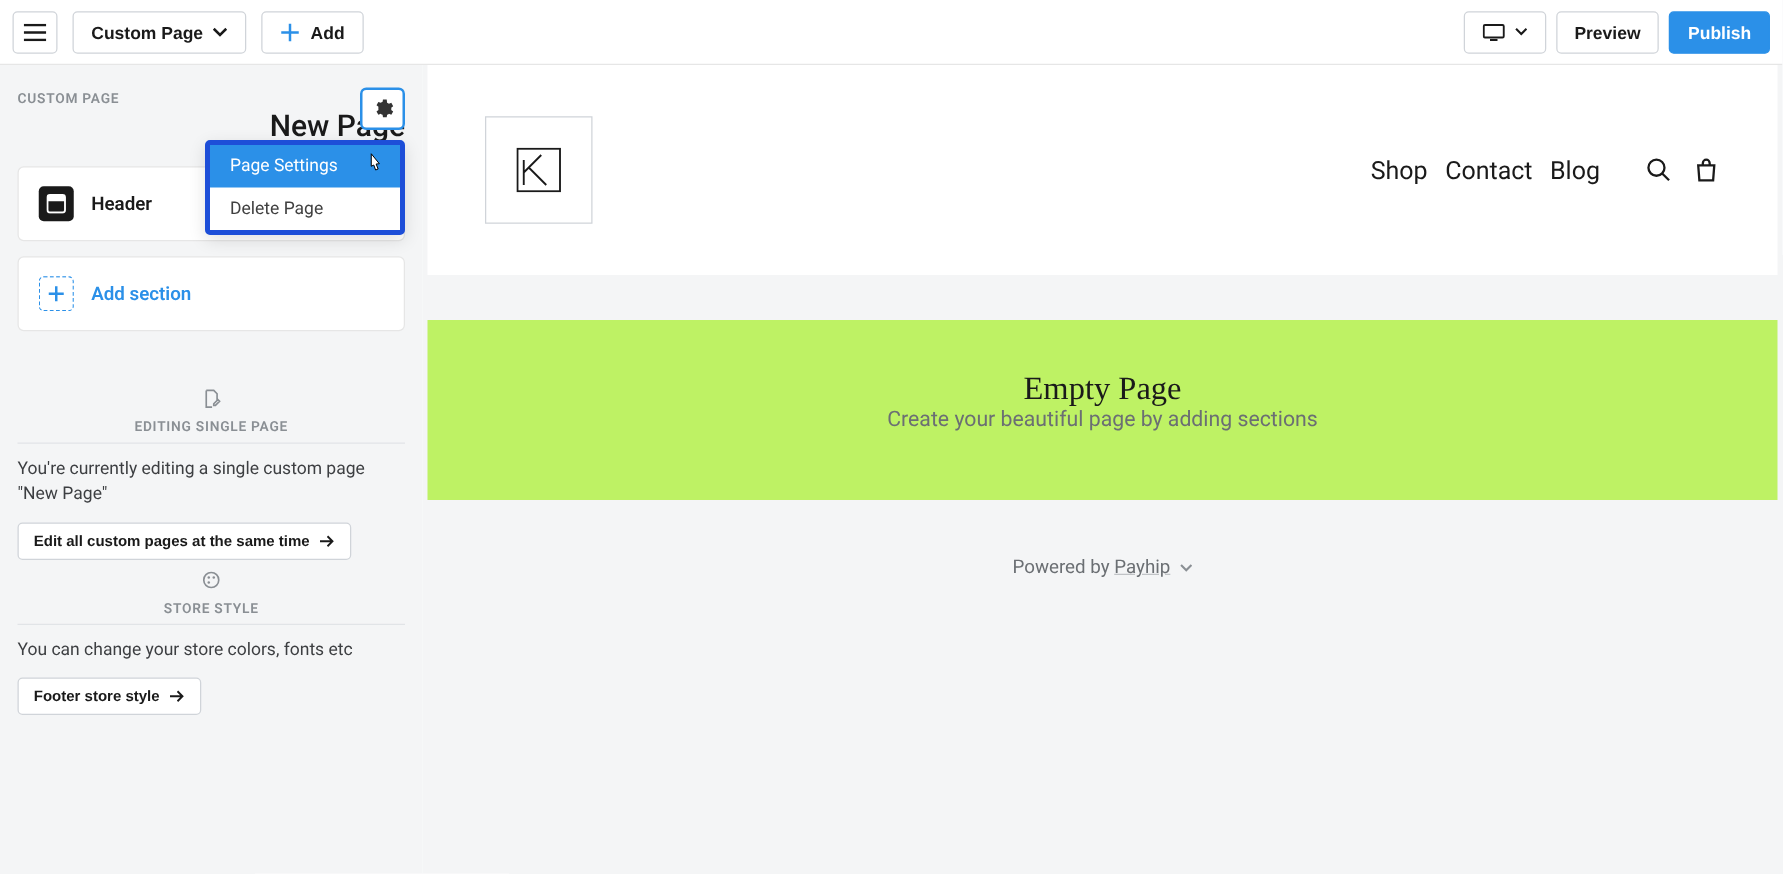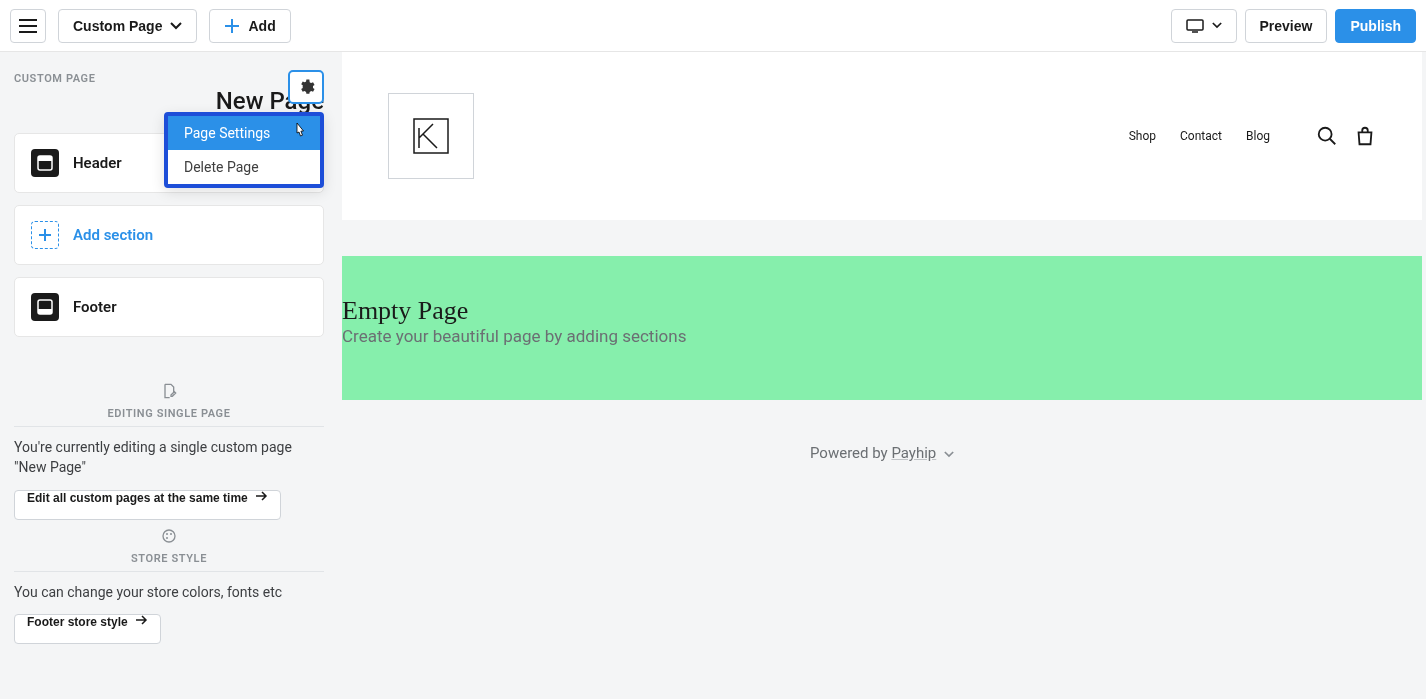--- a/index.html
+++ b/index.html
@@ -164,20 +164,21 @@
   }
   .sb-info-heading svg { color: #8a8f94; }
   .sb-info-text {
     font-size: 14px;
     color: #3d3f42;
     margin-top: 10px;
     line-height: 1.45;
   }
   .sb-small-btn {
     display: inline-flex;
+    align-items: center;
     gap: 8px;
     height: 30px;
     padding: 0 12px;
     border: 1px solid #d0d4d9;
     border-radius: 4px;
     background: #fff;
     font-size: 12px;
     font-weight: 700;
     color: #1a1a1a;
     margin-top: 12px;
@@ -211,31 +212,32 @@
     align-items: center;
     justify-content: center;
   }
   .logo-frame .inner {
     width: 36px;
     height: 36px;
   }
   .site-nav {
     display: flex;
     align-items: center;
-    gap: 24px;
-    font-size: 12px;
+    gap: 14px;
+    font-size: 20px;
     color: #1a1a1a;
   }
   .site-nav a { color: #1a1a1a; text-decoration: none; cursor: pointer; }
   .site-nav .nav-icons { display: flex; gap: 16px; margin-left: 22px; }
   .nav-icons svg { cursor: pointer; }
 
   .empty-body {
     margin: 36px 4px 0 4px;
-    background: #86efac;
+    background: #bef264;
+    text-align: center;
     padding: 40px 0 54px 0;
   }
   .empty-title {
     font-family: Georgia, "Times New Roman", serif;
     font-size: 26px;
     font-weight: 500;
     color: #1a1a1a;
   }
   .empty-sub {
     font-size: 17px;
@@ -338,29 +340,20 @@
 
     <div class="section-card add">
       <div class="ic-box add-box">
         <svg width="14" height="14" viewBox="0 0 14 14">
             <path d="M7 1v12M1 7h12" stroke="#2b90e8" stroke-width="2"></path>
           </svg>
       </div>
       <span>Add section</span>
     </div>
 
-    <div class="section-card">
-      <div class="ic-box">
-        <svg width="16" height="16" viewBox="0 0 16 16">
-            <rect x="1" y="1" width="14" height="14" rx="2" fill="none" stroke="#fff" stroke-width="1.5"></rect>
-            <rect x="1" y="10" width="14" height="5" fill="#fff"></rect>
-          </svg>
-      </div>
-      <span>Footer</span>
-    </div>
 
     <div class="sb-info">
       <div class="sb-info-heading">
         <svg width="16" height="16" viewBox="0 0 24 24">
             <path fill="none" stroke="#8a8f94" stroke-width="2" d="M6 2h9l4 4v8M6 2v20h7M15 18l5-5 2 2-5 5h-2v-2z"></path>
           </svg>
         <span>EDITING SINGLE PAGE</span>
       </div>
       <div class="sb-info-text">You're currently editing a single custom page "New Page"</div>
       <button class="sb-small-btn">

